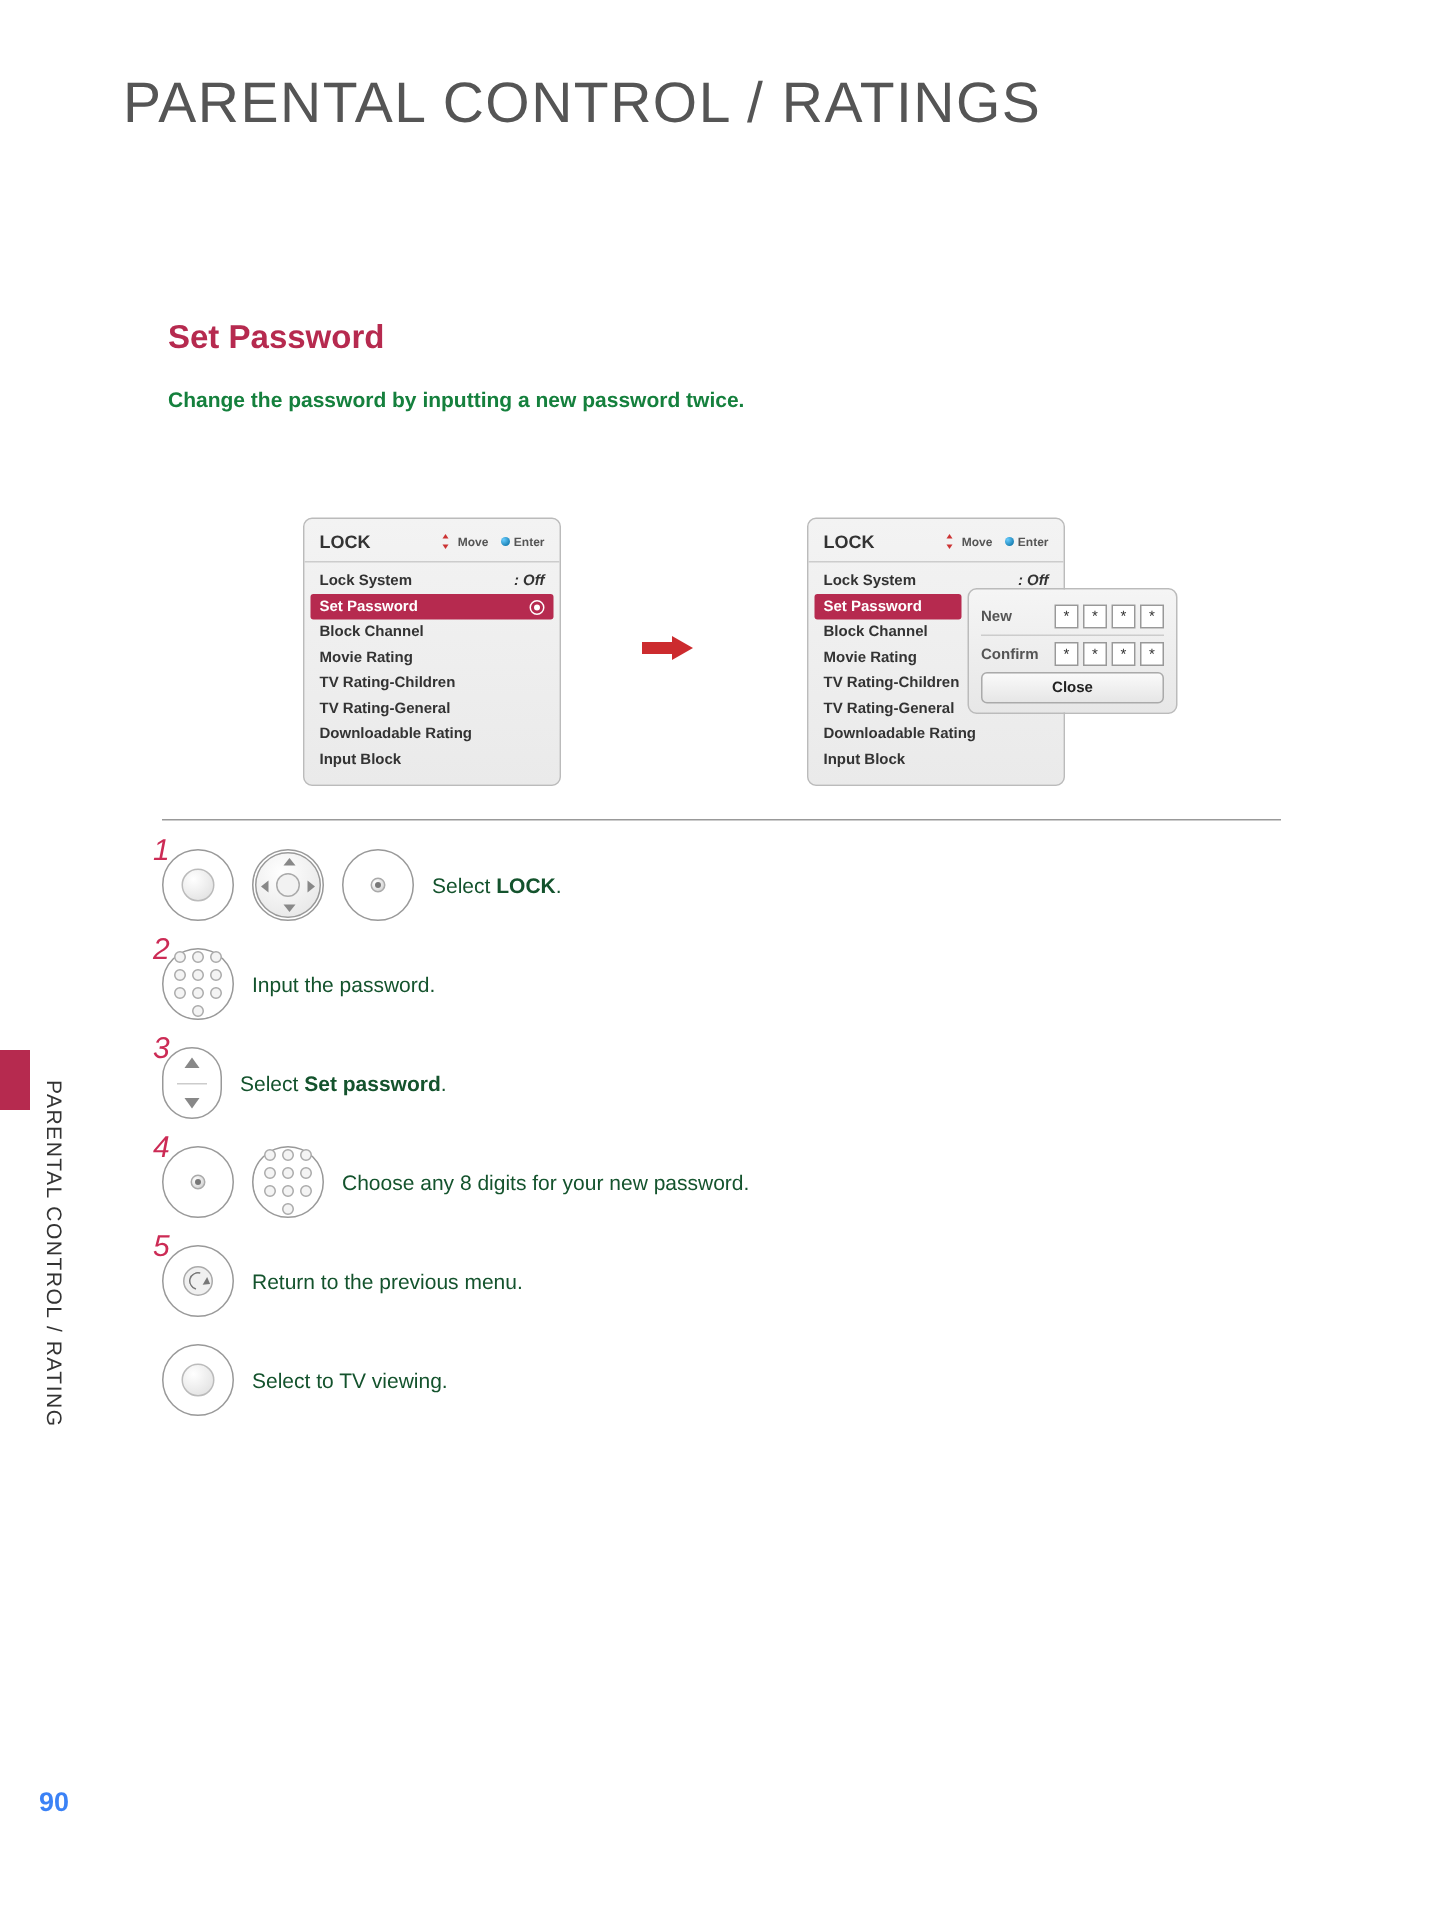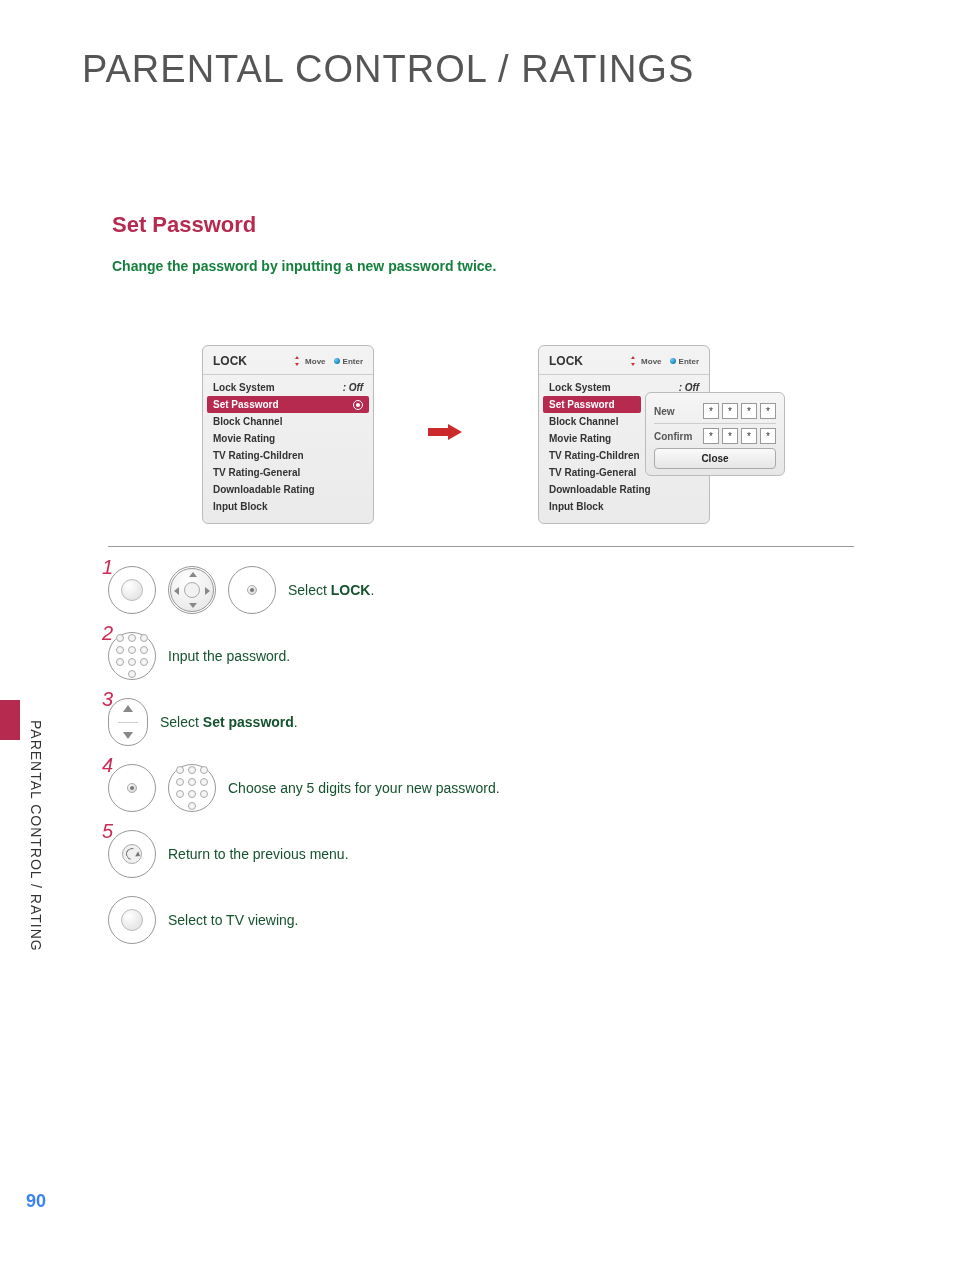--- a/index.html
+++ b/index.html
@@ -465,21 +465,21 @@
         <div class="k"></div>
         <div class="k"></div>
       <div class="k"></div>
         <div class="k"></div>
         <div class="k"></div>
       <div class="k hidden"></div>
         <div class="k"></div>
         <div class="k hidden"></div>
     </div>
     <div class="step-text step4-text">
-      <div>Choose any 5 digits for your new password.</div>
+      <div>Choose any 8 digits for your new password.</div>
     </div>
   </div>
 
   <div class="step">
     <span class="step-num">5</span>
     <div class="btn-circle">
       <div class="return-inner">
           <div class="return-arc"></div>
         </div>
     </div>

